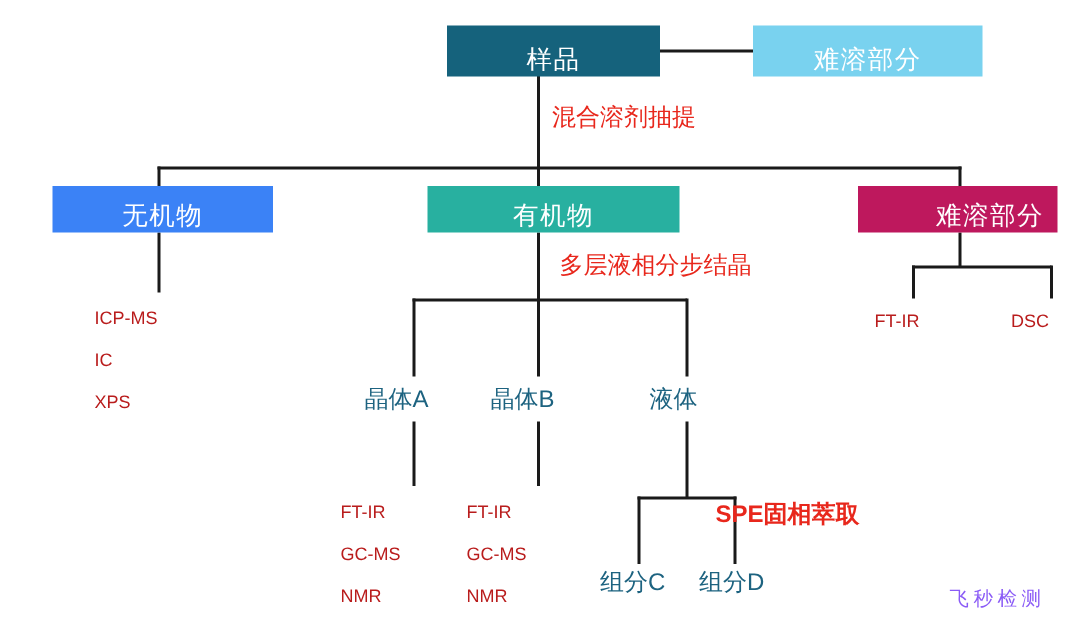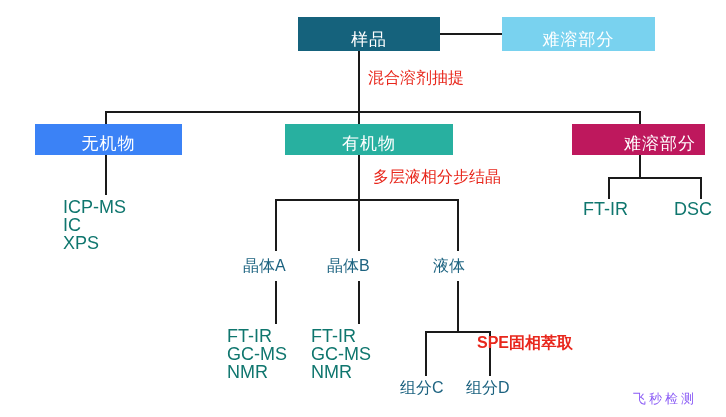--- a/index.html
+++ b/index.html
@@ -36,23 +36,23 @@
   
   .node {
     position: absolute;
     color: #1d6380;
     font-size: 16px;
     white-space: nowrap;
     z-index: 3;
   }
   .leaf {
     position: absolute;
-    color: #0f766e;
-    font-size: 18px;
-    line-height: 18px;
+    color: #b91c1c;
+    font-size: 12px;
+    line-height: 28px;
     white-space: pre;
     z-index: 3;
   }
   
   .proc {
     position: absolute;
     color: #e8271c;
     font-size: 16px;
     white-space: nowrap;
     z-index: 4;

